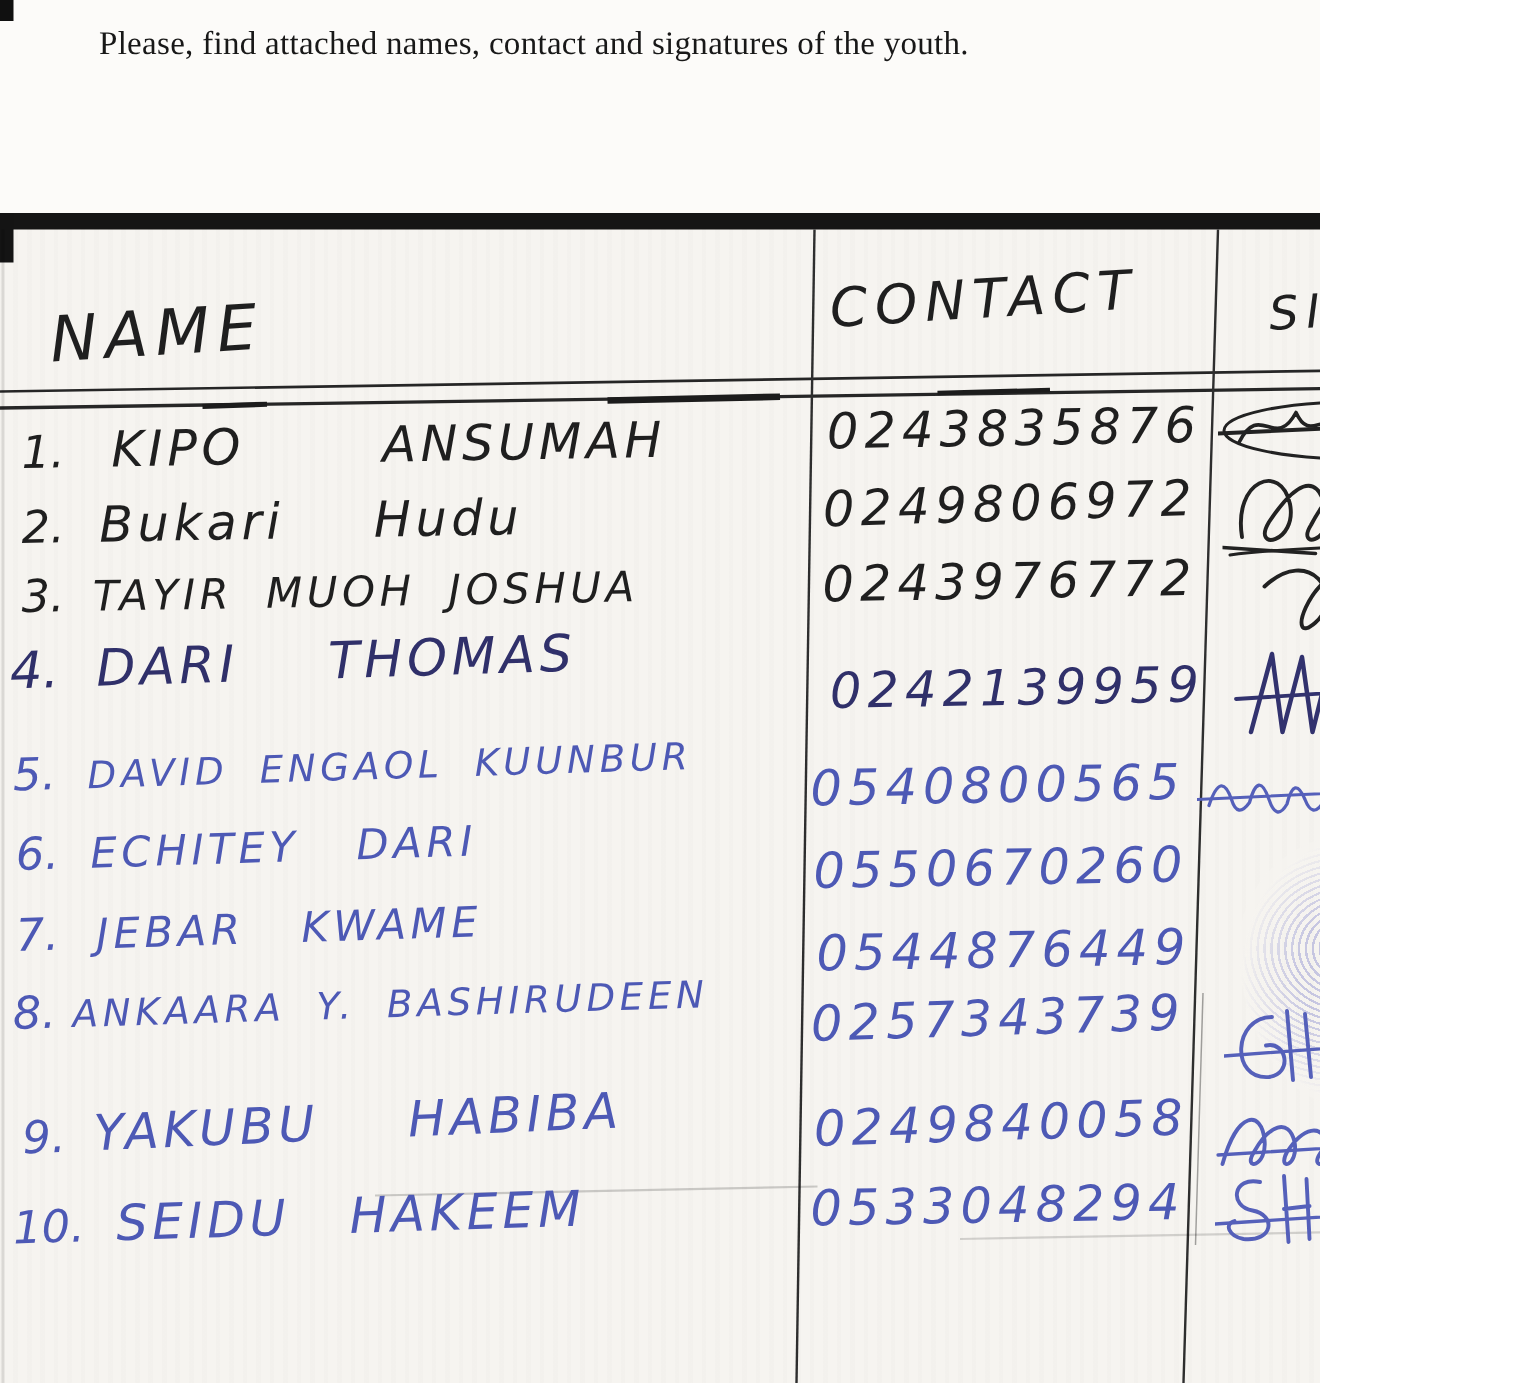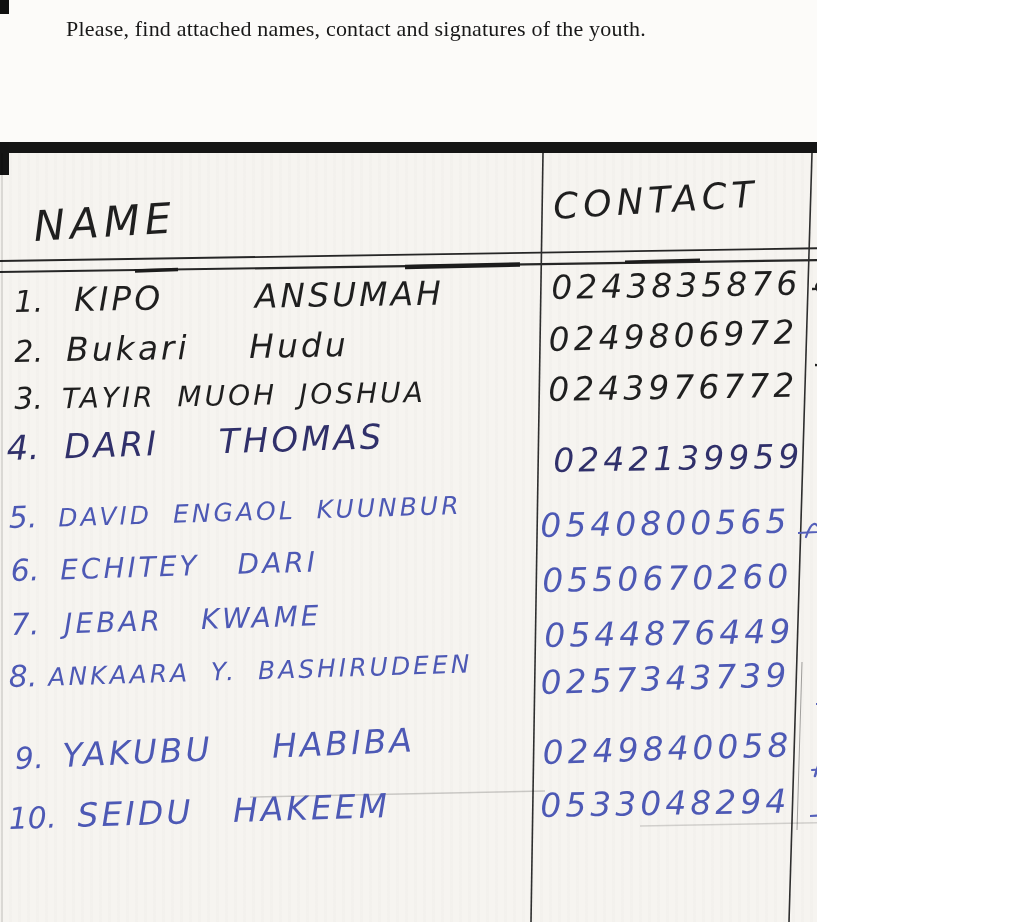--- a/index.html
+++ b/index.html
@@ -1,16 +1,16 @@
 <!DOCTYPE html>
 <html><head>
 <meta charset="utf-8">
 <style>
   html,body{margin:0;padding:0;background:#ffffff;}
-  #page{position:relative;width:817px;height:922px;overflow:hidden;
+  #page{position:relative;width:880px;height:922px;overflow:hidden;
         background:#fbfaf7;font-family:"Liberation Sans",sans-serif;}
   
   #typed-area{position:absolute;left:0;top:0;width:1024px;height:142px;background:#fcfbf9;}
   .typed-note{position:absolute;left:66px;top:16px;width:820px;
       font-family:"Liberation Serif",serif;font-size:22px;color:#181818;letter-spacing:.2px;}
   
   #scan-area{position:absolute;left:0;top:142px;width:1024px;height:780px;
       background:
         repeating-linear-gradient(90deg,rgba(0,0,0,.012) 0 3px,rgba(0,0,0,0) 3px 9px),
         #f6f4f0;}

